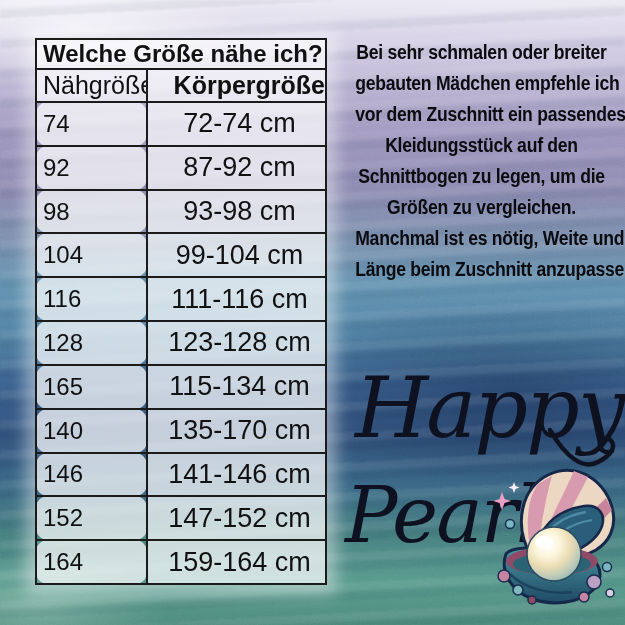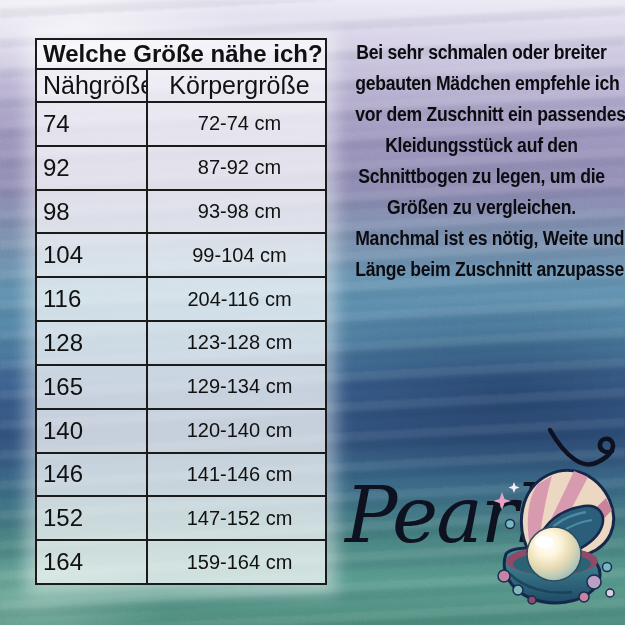--- a/index.html
+++ b/index.html
@@ -36,23 +36,23 @@
     color:#111;
   }
   table.size-table col.c1{width:111px;}
   table.size-table col.c2{width:179px;}
   table.size-table th, table.size-table td{
     border:2px solid #1b1b1b;background:rgba(255,255,255,0.72);
     padding:0 0 0 6px;overflow:hidden;white-space:nowrap;
   }
   th.t-title{height:28px;font-size:24px;font-weight:bold;text-align:left;line-height:1.05;}
   th.h1{height:31px;font-size:25px;font-weight:normal;text-align:left;}
-  th.h2{height:31px;font-size:25px;font-weight:normal;text-align:center;padding:0;}
-  td.col-size{font-size:24px;text-align:left;}
-  td.col-height{font-size:20px;text-align:center;padding:0;}
+  th.h2{height:31px;font-size:25px;font-weight:bold;text-align:right;padding:0;}
+  td.col-size{font-size:24px;text-align:left;border-radius:12px;}
+  td.col-height{font-size:27px;text-align:center;padding:0;}
   
   .advice{
     position:absolute;left:338px;top:37px;width:287px;
     text-align:center;color:#0b0b10;font-weight:bold;font-size:20px;
     line-height:31px;letter-spacing:-0.3px;
     transform:scaleX(0.88);transform-origin:50% 0;
     white-space:nowrap;
   }
   
   .brand-word{
@@ -106,33 +106,33 @@
         <tr>
           <td class="col-size">98</td>
           <td class="col-height">93-98 cm</td>
         </tr>
         <tr>
           <td class="col-size">104</td>
           <td class="col-height">99-104 cm</td>
         </tr>
         <tr>
           <td class="col-size">116</td>
-          <td class="col-height">204-116 cm</td>
+          <td class="col-height">111-116 cm</td>
         </tr>
         <tr>
           <td class="col-size">128</td>
           <td class="col-height">123-128 cm</td>
         </tr>
         <tr>
           <td class="col-size">165</td>
-          <td class="col-height">129-134 cm</td>
+          <td class="col-height">115-134 cm</td>
         </tr>
         <tr>
           <td class="col-size">140</td>
-          <td class="col-height">120-140 cm</td>
+          <td class="col-height">135-170 cm</td>
         </tr>
         <tr>
           <td class="col-size">146</td>
           <td class="col-height">141-146 cm</td>
         </tr>
         <tr>
           <td class="col-size">152</td>
           <td class="col-height">147-152 cm</td>
         </tr>
         <tr>
@@ -146,20 +146,21 @@
       <div>Bei sehr schmalen oder breiter</div>
       <div>gebauten Mädchen empfehle ich</div>
       <div>vor dem Zuschnitt ein passendes</div>
       <div>Kleidungsstück auf den</div>
       <div>Schnittbogen zu legen, um die</div>
       <div>Größen zu vergleichen.</div>
       <div>Manchmal ist es nötig, Weite und</div>
       <div>Länge beim Zuschnitt anzupassen.</div>
     </div>
 
+  <div class="brand-word brand-happy">Happy</div>
   <div class="brand-word brand-pearl">Pearl</div>
 
   <svg class="flourish" viewBox="0 0 72 52" xmlns="http://www.w3.org/2000/svg">
     <path d="M2 6 C18 34 36 46 50 38 C60 33 68 25 64 18 C61 13 53 14 52 20 C51 26 58 30 64 27" fill="none" stroke="#0e1220" stroke-width="4.5" stroke-linecap="round"></path>
   </svg>
 
   <svg class="shell" viewBox="0 0 130 150" xmlns="http://www.w3.org/2000/svg">
     <defs>
       <radialGradient id="pearlG" cx="38%" cy="32%" r="75%">
         <stop offset="0%" stop-color="#ffffff"></stop>

